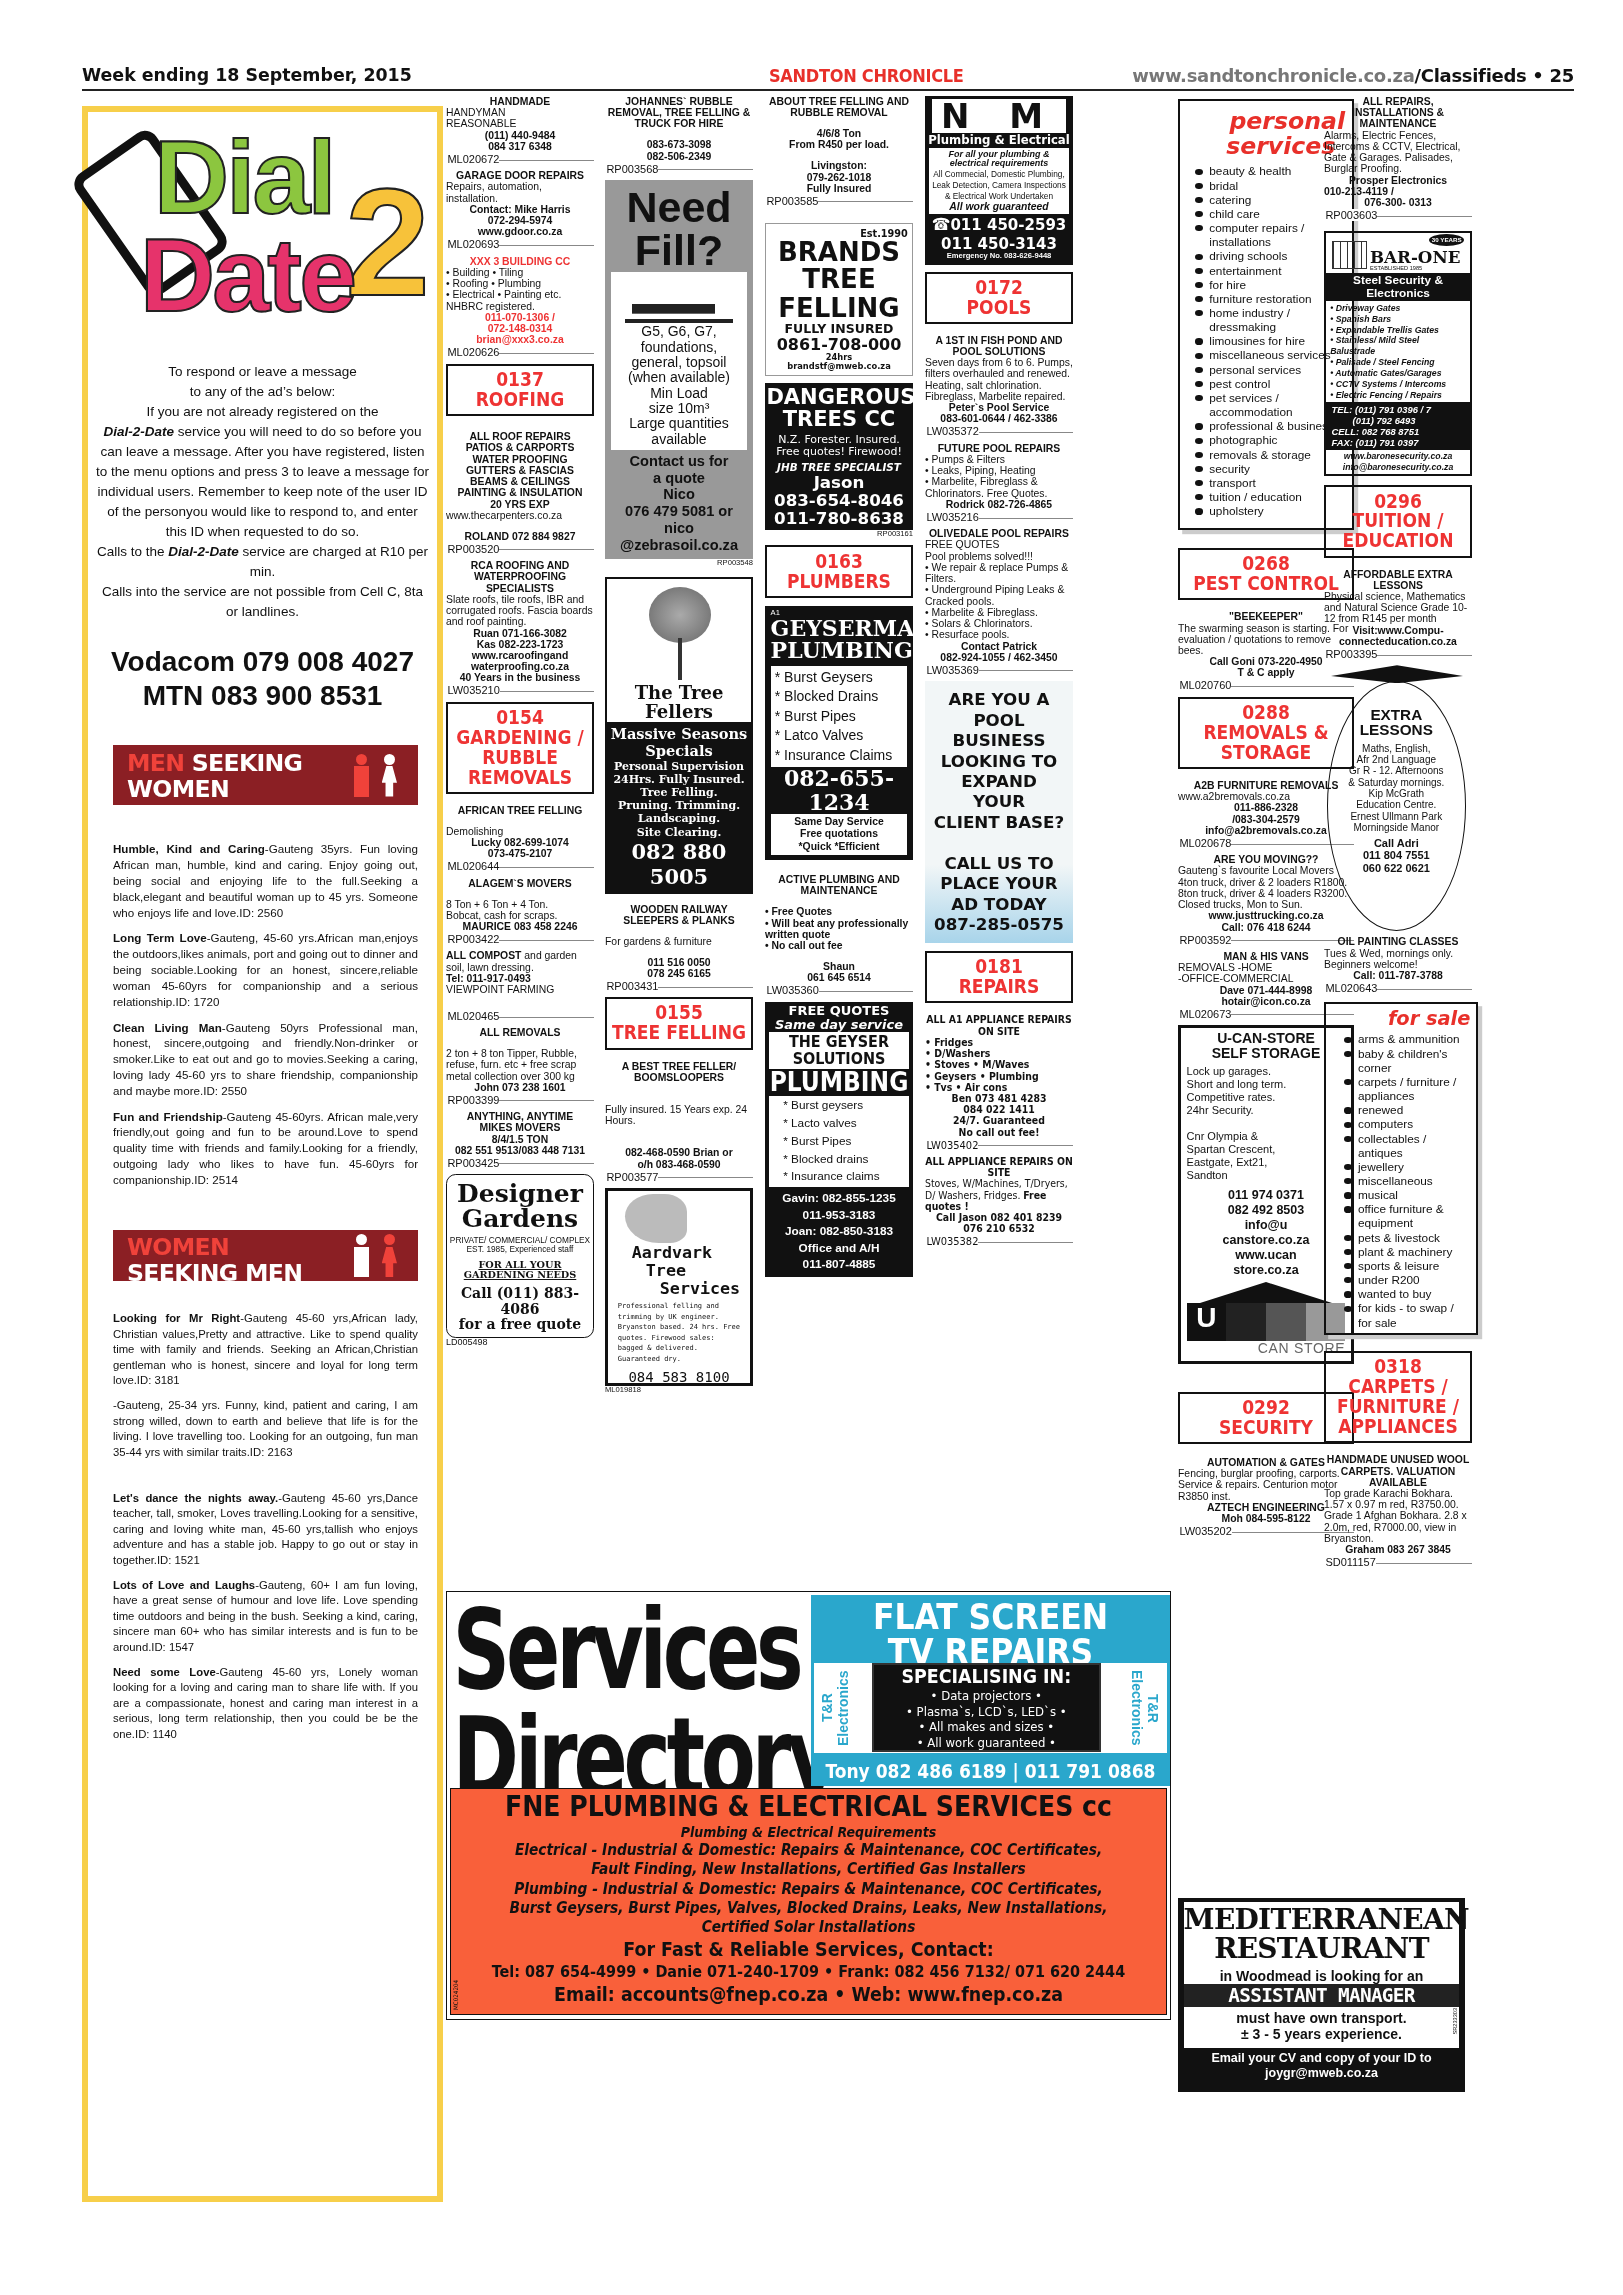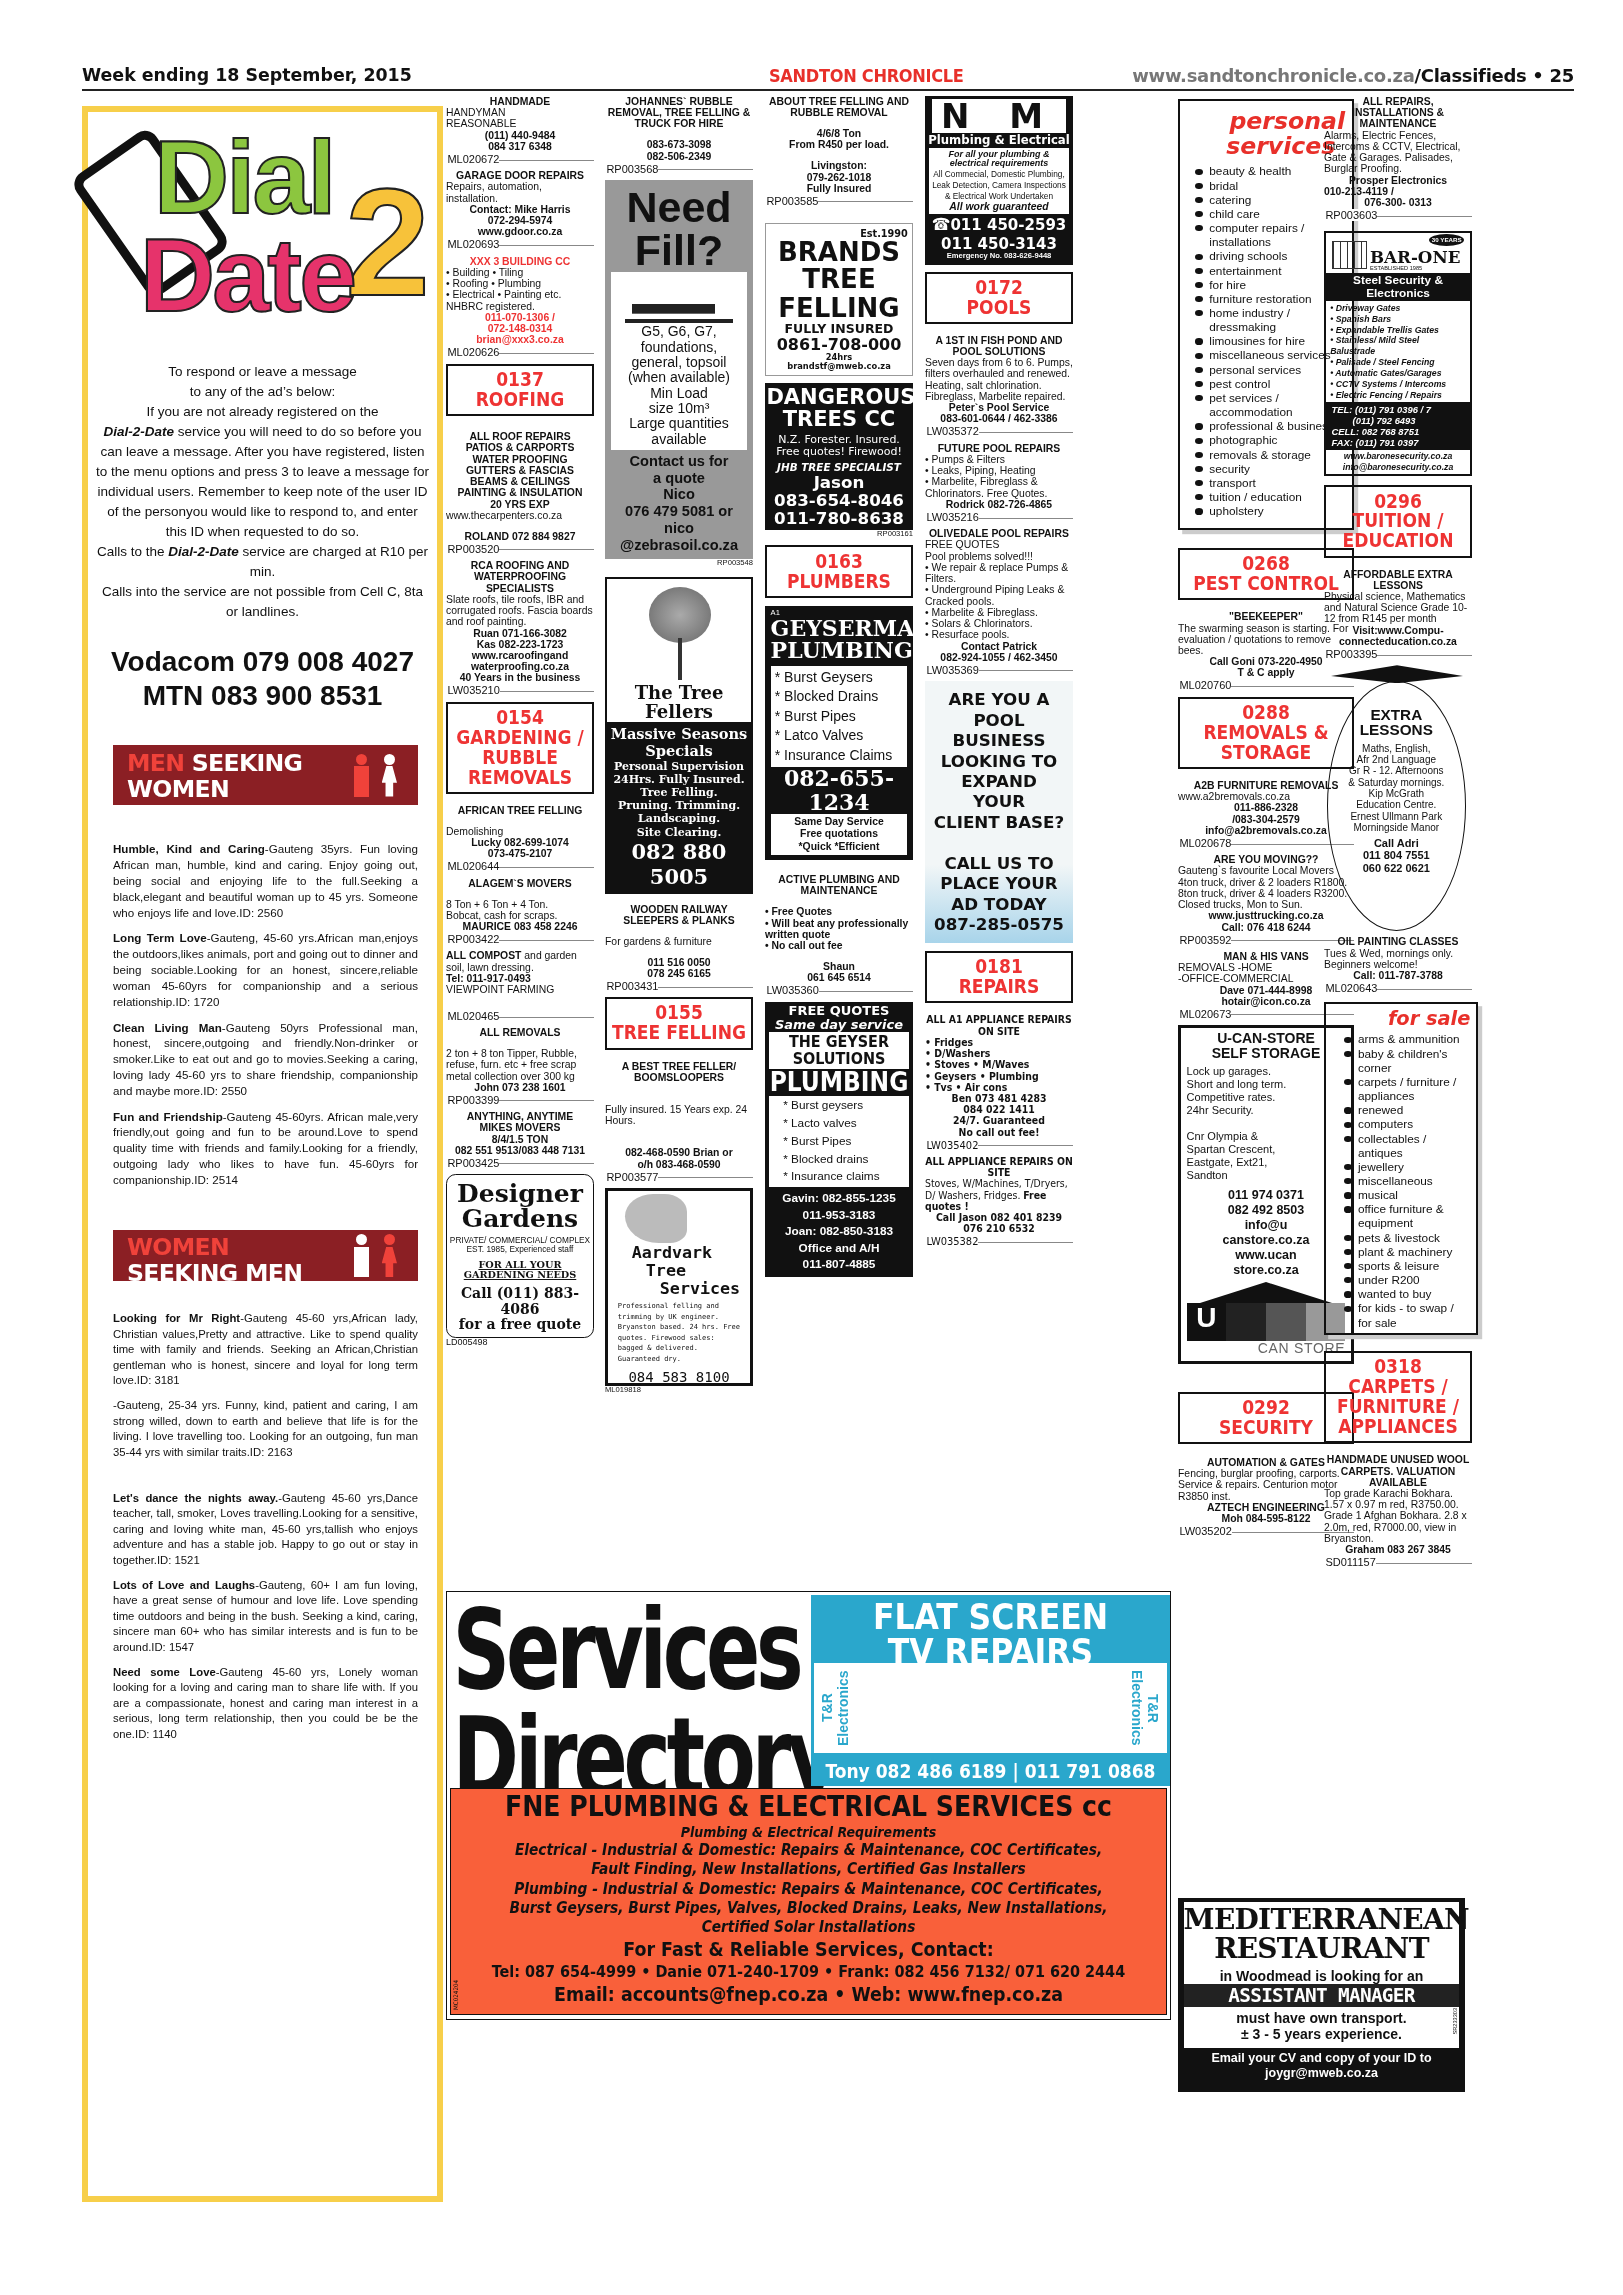--- a/index.html
+++ b/index.html
@@ -692,20 +692,29 @@
   <div style="position:absolute;left:5.6px;top:2.8px;width:347px;font-family:'DejaVu Sans Condensed',sans-serif;font-weight:bold;font-size:89px;line-height:.98;letter-spacing:-4.2px;transform:scaleY(1.25);transform-origin:top left">
     <div>Services</div>
     <div>Directory</div>
   </div>
   <div style="position:absolute;left:364px;top:2.8px;width:359px;height:191px;background:#2aa7cc;color:#fff;text-align:center">
     <div class="b" style="font-size:35px;line-height:1;margin-top:5.6px;font-family:'DejaVu Sans Condensed',sans-serif">FLAT SCREEN</div>
     <div class="b" style="font-size:35px;line-height:1;font-family:'DejaVu Sans Condensed',sans-serif">TV REPAIRS</div>
     <div style="position:absolute;left:2.8px;top:68px;width:353px;height:90px;background:#fff">
       <div class="b" style="position:absolute;left:5.6px;top:4.2px;width:21px;height:82px;color:#2aa7cc;writing-mode:vertical-rl;transform:rotate(180deg);font-size:14px">T&amp;R Electronics</div>
       <div class="b" style="position:absolute;right:5.6px;top:4.2px;width:21px;height:82px;color:#2aa7cc;writing-mode:vertical-rl;font-size:14px">T&amp;R Electronics</div>
+      <div style="position:absolute;left:58px;top:0;width:229px;height:89px;background:#111;border:2.8px solid #333;font-family:'DejaVu Sans Condensed',sans-serif">
+        <div class="b" style="font-size:19.4px;line-height:1.2">SPECIALISING IN:</div>
+        <div style="font-size:13px;line-height:1.2">
+            <div>• Data projectors •</div>
+            <div>• Plasma`s, LCD`s, LED`s •</div>
+            <div>• All makes and sizes •</div>
+            <div>• All work guaranteed •</div>
+          </div>
+      </div>
     </div>
     <div class="b" style="position:absolute;bottom:4.2px;left:0;right:0;font-size:19px;font-family:'DejaVu Sans Condensed',sans-serif">Tony 082 486 6189 | 011 791 0868</div>
   </div>
 </div>
 
 <div class="abs" style="left:446px;top:1787px;width:725px;height:233px;border:1.4px solid #111;border-top:none;padding:1.4px 2.8px 4.2px">
   <div style="background:#f9603a;border:1.4px solid #111;height:100%;text-align:center;font-family:'DejaVu Sans Condensed',sans-serif;color:#111;position:relative">
     <div class="b" style="font-size:28px;line-height:1.25">FNE PLUMBING &amp; ELECTRICAL SERVICES cc</div>
     <div class="b" style="font-style:italic;font-size:14px;line-height:1.2">Plumbing &amp; Electrical Requirements</div>
     <div class="b" style="font-style:italic;font-size:15.3px;line-height:1.26">

